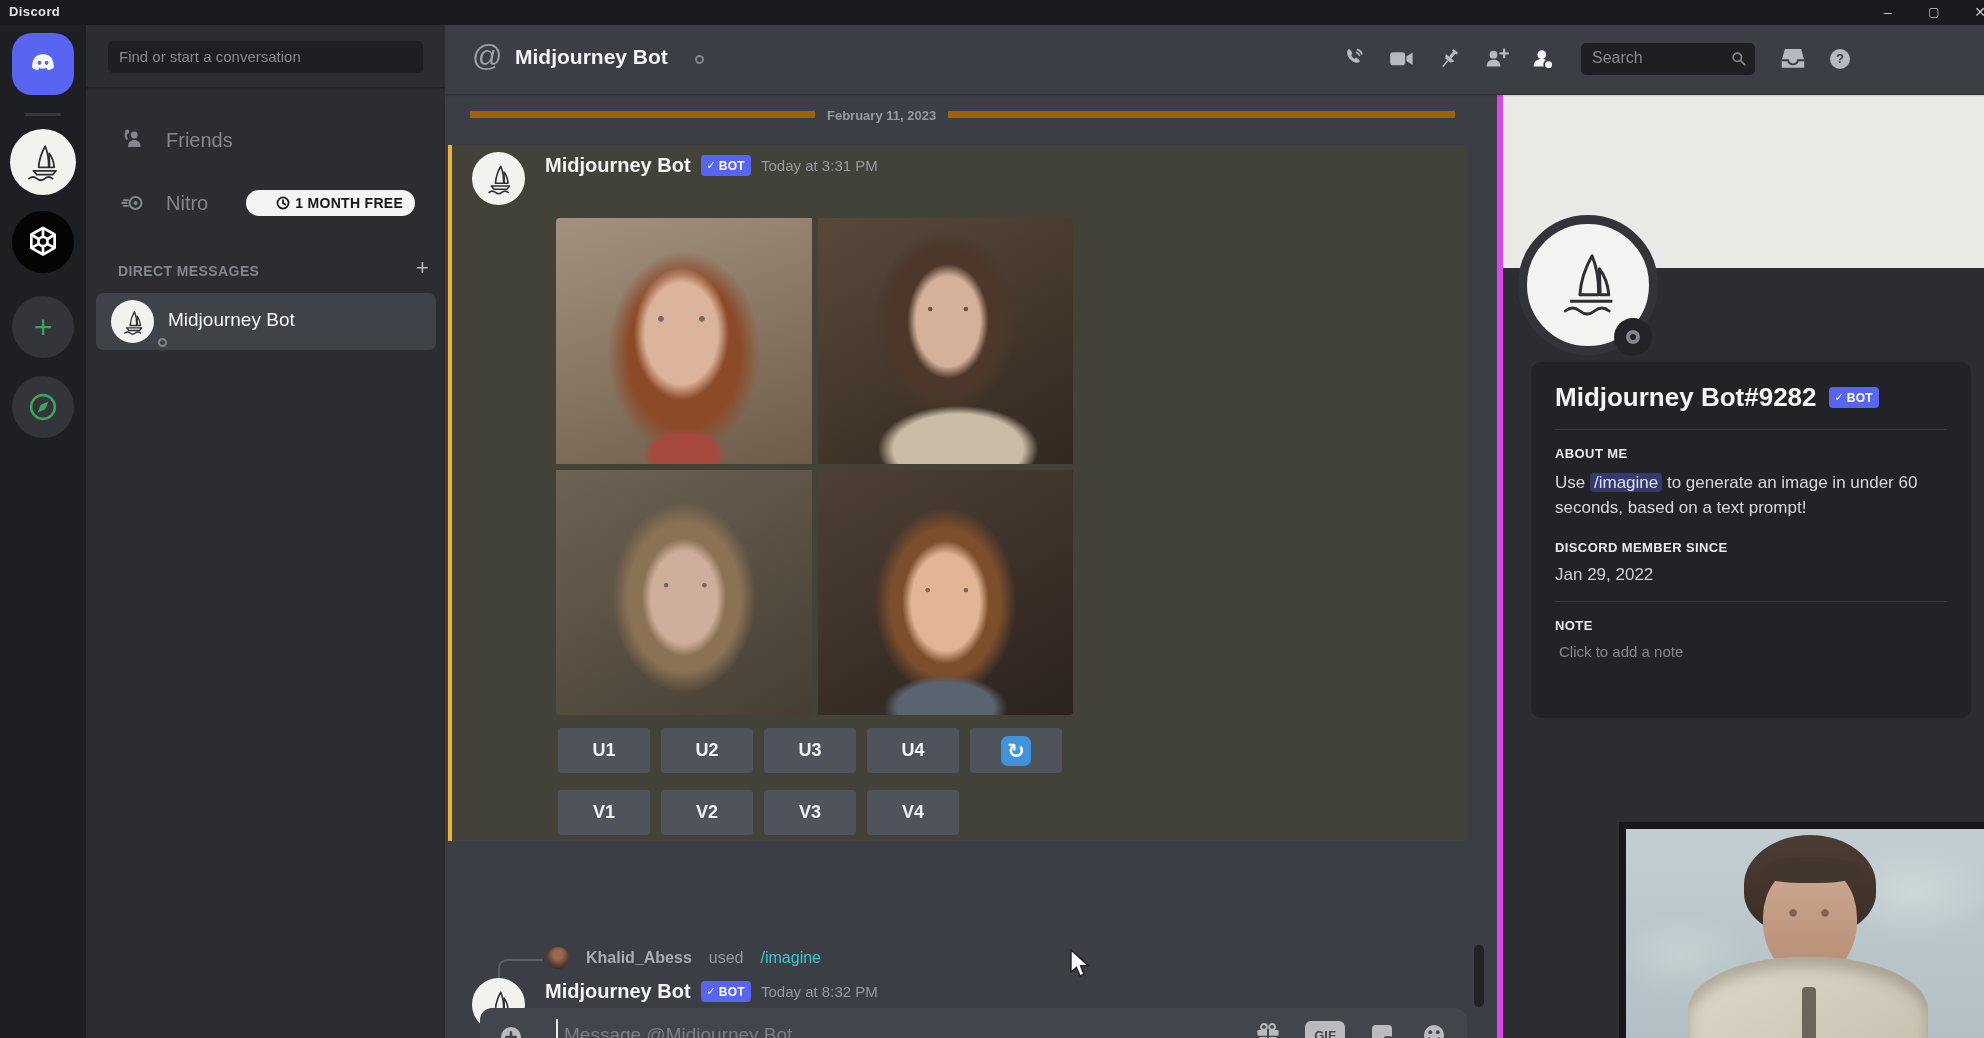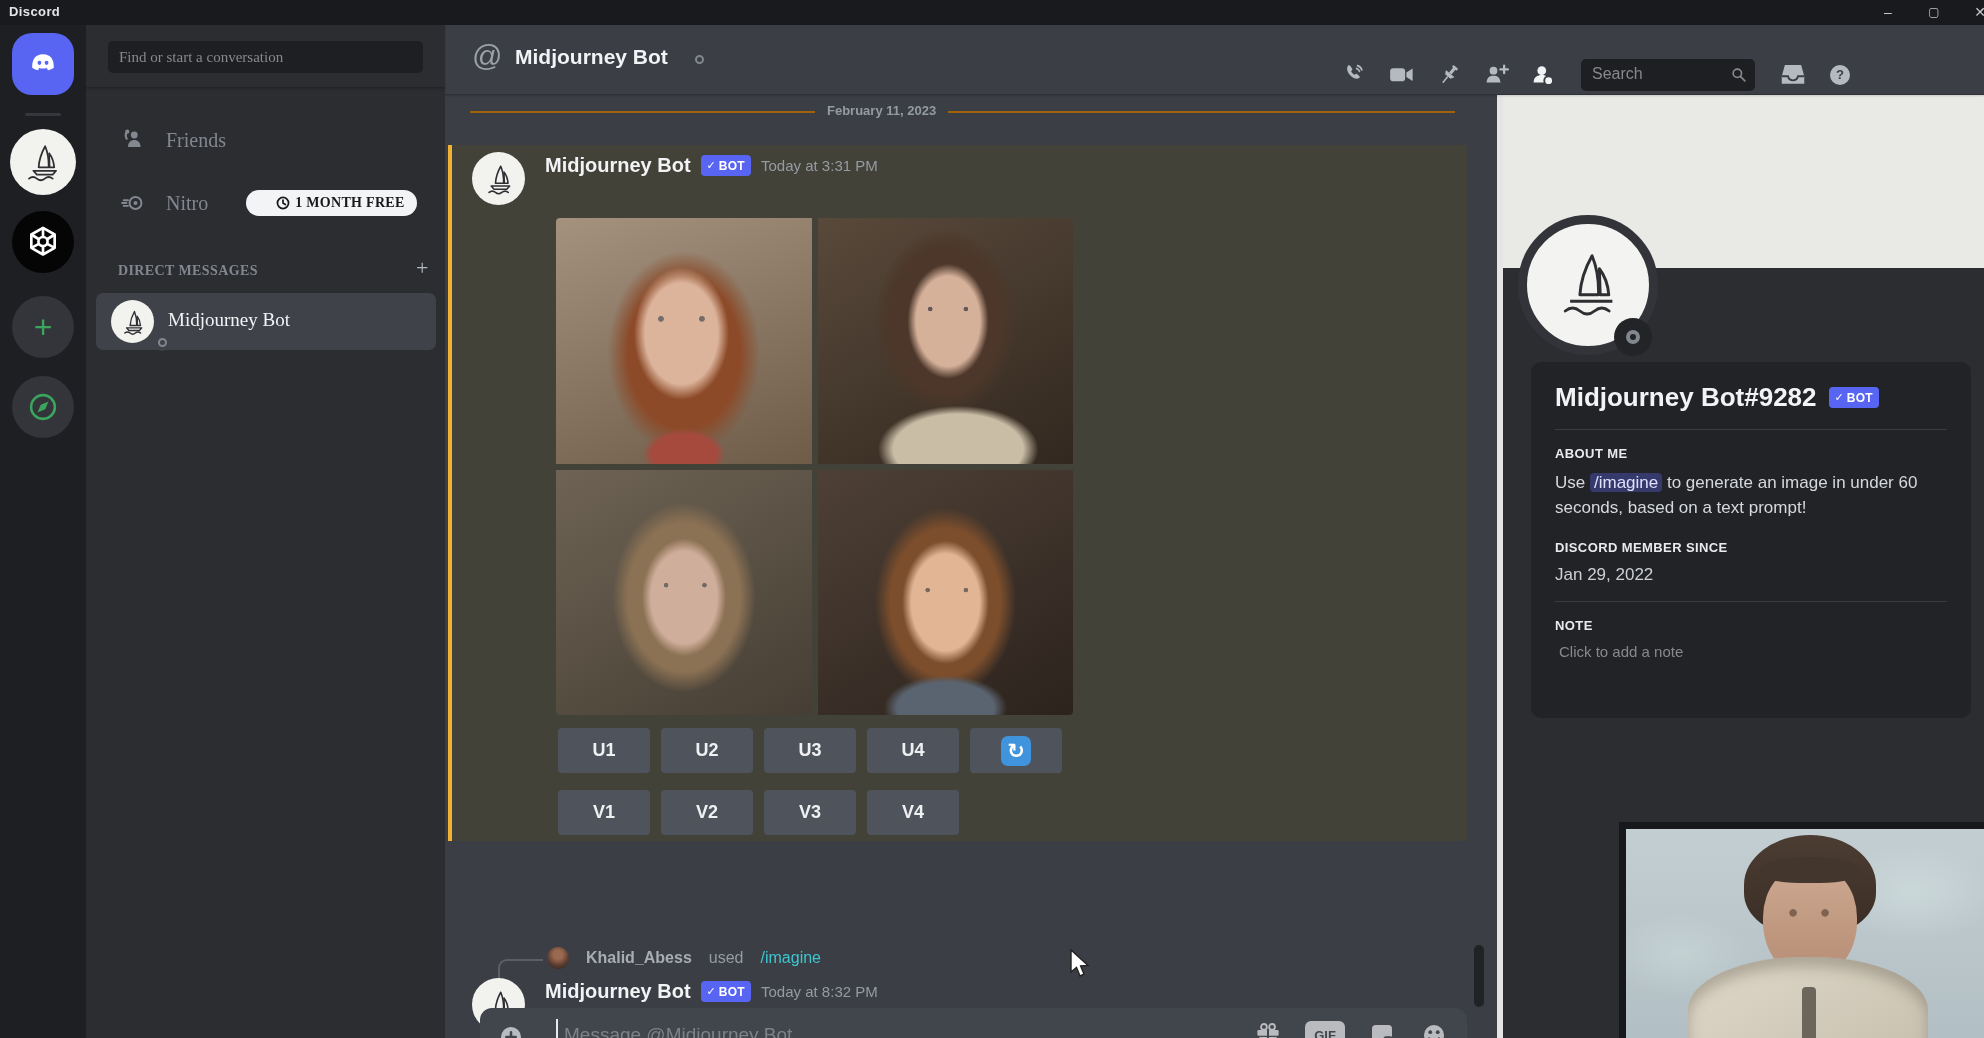--- a/index.html
+++ b/index.html
@@ -1,38 +1,38 @@
 <!DOCTYPE html>
 <html><head>
 <meta charset="utf-8">
 <style>
   * { margin:0; padding:0; box-sizing:border-box; }
   html,body { background:#111; }
   #root {
     position:relative; width:1984px; height:1038px; overflow:hidden;
     font-family:"Liberation Sans","DejaVu Sans",sans-serif;
-    background:#e5e5e5; color:#dbdee1; -webkit-font-smoothing:antialiased;
+    background:#d946ef; color:#dbdee1; -webkit-font-smoothing:antialiased;
   }
   
   .titlebar { position:absolute; left:0; top:0; width:1984px; height:25px; background:#191a1d; z-index:50; }
   .app-title { position:absolute; left:9px; top:4px; font-size:13px; font-weight:bold; color:#e3e5e8; letter-spacing:.4px; }
   .win-controls { position:absolute; right:-6px; top:0; height:25px; display:flex; align-items:center; gap:26px; color:#c3c6ca; }
   .win-btn { font-size:14px; line-height:25px; width:20px; text-align:center; }
   .win-max { font-size:12px; }
   
   .rail { position:absolute; left:0; top:25px; width:86px; height:1013px; background:#1e1f22; z-index:10; }
   .rail-home { position:absolute; left:12px; top:8px; width:62px; height:62px; border-radius:20px; background:#5865f2; display:flex; align-items:center; justify-content:center; }
   .rail-sep { position:absolute; left:25px; top:88px; width:36px; height:3px; border-radius:2px; background:#35373c; }
   .rail-circle { position:absolute; left:12px; width:62px; height:62px; border-radius:50%; display:flex; align-items:center; justify-content:center; }
   .rail-mj { top:104px; left:10px; width:66px; height:66px; background:#f2f2ef; }
   .rail-ai { top:186px; background:#050505; }
   .rail-add { top:271px; background:#33353b; color:#3ba55d; font-size:32px; font-weight:400; }
   .rail-explore { top:351px; background:#33353b; }
   
-  .sidebar { position:absolute; left:86px; top:25px; width:359px; height:1013px; background:#2b2d31; z-index:9;font-family:Liberation Serif, serif; }
+  .sidebar { position:absolute; left:86px; top:25px; width:359px; height:1013px; background:#2b2d31; z-index:9; }
   .sb-top { position:absolute; left:0; top:0; width:100%; height:63px; border-bottom:1px solid #232428; box-shadow:0 1px 2px rgba(0,0,0,.2); }
   .sb-search { position:absolute; left:22px; top:16px; width:315px; height:32px; background:#1e1f22; border-radius:5px; font-size:15px; color:#87898c; line-height:32px; padding-left:11px; overflow:hidden; white-space:nowrap; }
   .sb-item { position:absolute; left:10px; width:340px; height:44px; border-radius:6px; display:flex; align-items:center; color:#83878f; }
   .sb-item .lbl { font-size:20px; font-weight:500; margin-left:18px; }
   .sb-item svg { margin-left:22px; flex:none; }
   .sb-friends { top:93px; }
   .sb-nitro { top:156px; }
   .nitro-badge { margin-left:38px; height:26px; background:#f3f4f5; border-radius:13px; display:flex; align-items:center; padding:0 12px 0 8px; gap:5px; }
   .nitro-badge span { font-size:14px; font-weight:bold; color:#17181b; letter-spacing:.3px; }
   .dm-header { position:absolute; left:32px; top:238px; font-size:14px; font-weight:bold; color:#82878f; letter-spacing:.4px; }
@@ -41,26 +41,26 @@
   .dm-avatar { position:absolute; left:15px; top:7px; width:43px; height:43px; border-radius:50%; background:#f2f2ef; display:flex; align-items:center; justify-content:center; }
   .dm-status { position:absolute; left:42px; top:33px; width:18px; height:18px; border-radius:50%; background:#404249; display:flex; align-items:center; justify-content:center; }
   .dm-status i { display:block; width:9px; height:9px; border-radius:50%; border:2.5px solid #82878f; }
   .dm-name { position:absolute; left:72px; top:16px; font-size:19px; font-weight:500; color:#f2f3f5; }
   
   .chat-header { position:absolute; left:445px; top:25px; width:1539px; height:70px; background:#3b3e45; border-bottom:1px solid #2f3136; box-shadow:0 1px 2px rgba(0,0,0,.15); z-index:8; }
   .hdr-at { position:absolute; left:27px; top:14px; font-size:30px; color:#9aa0a7; }
   .hdr-name { position:absolute; left:70px; top:20px; font-size:21px; font-weight:bold; color:#f2f3f5; }
   .hdr-status { position:absolute; left:250px; top:30px; width:9px; height:9px; border-radius:50%; border:2.5px solid #82878f; }
   .hdr-icons { position:absolute; left:895px; top:18px; display:flex; align-items:center; gap:17px; }
-  .hdr-search { width:174px; height:32px; background:#1e1f22; border-radius:5px; position:relative; margin:16px 6px; }
+  .hdr-search { width:174px; height:32px; background:#1e1f22; border-radius:5px; position:relative; margin:0 6px; }
   .hdr-search .txt { position:absolute; left:11px; top:6px; font-size:16px; color:#87898c; }
   .hdr-search svg { position:absolute; right:6px; top:6px; }
   
   .chat { position:absolute; left:445px; top:95px; width:1052px; height:943px; background:#3b3e45; overflow:hidden; }
-  .date-divider { position:absolute; left:25px; top:16px; width:985px; border-top:2px solid #a16207; }
+  .date-divider { position:absolute; left:25px; top:16px; width:985px; border-top:7px solid #a16207; }
   .date-label { position:absolute; left:345px; top:-10px; background:#3b3e45; padding:0 12px; font-size:13px; font-weight:bold; color:#949ba4; }
   .msg1 { position:absolute; left:3px; top:50px; width:1019px; height:696px; background:#434239; border-left:4px solid #f0b232; }
   .avatar-lg { position:absolute; width:53px; height:53px; border-radius:50%; background:#f2f2ef; display:flex; align-items:center; justify-content:center; }
   .m1-avatar { left:20px; top:7px; }
   .name-row { position:absolute; display:flex; align-items:center; gap:10px; }
   .m1-name-row { left:93px; top:9px; }
   .author { font-size:20px; font-weight:bold; color:#f2f3f5; }
   .bot-badge { height:21px; background:#5865f2; border-radius:4px; display:flex; align-items:center; padding:0 6px; gap:3px; }
   .bot-badge .chk { color:#fff; font-size:11px; }
   .bot-badge .txt { color:#fff; font-size:12px; font-weight:bold; letter-spacing:.3px; }

